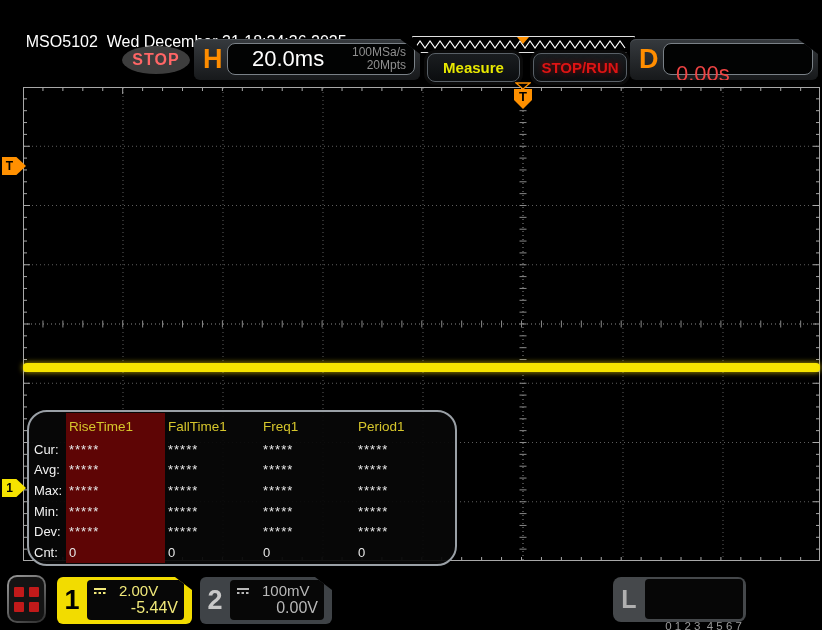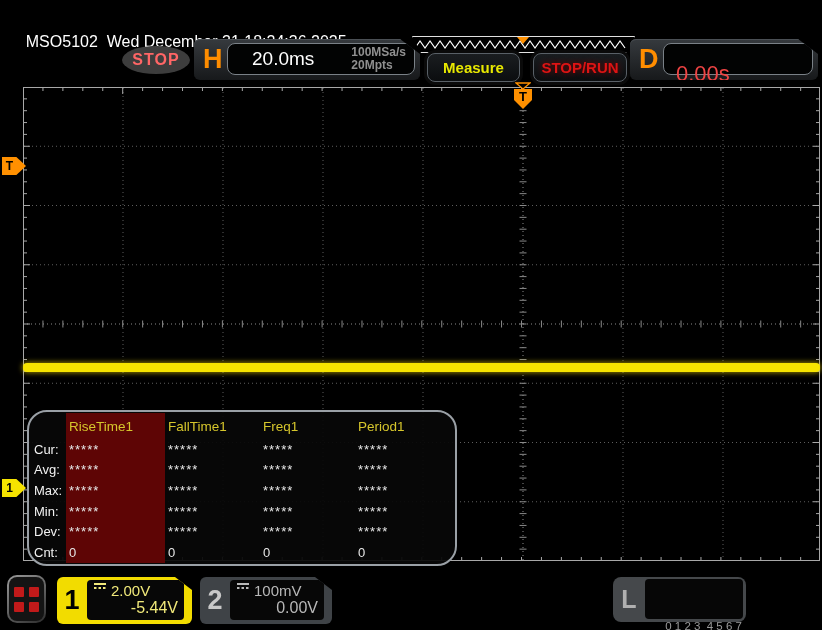--- a/index.html
+++ b/index.html
@@ -16,22 +16,22 @@
   .stopbadge{left:122px;top:46px;width:68px;height:28px;background:#3d3d3d;border-radius:50%;
              color:#ff6666;font-weight:bold;font-size:16px;text-align:center;line-height:28px;letter-spacing:1px;}
   .hblock,.dblock{top:39px;height:41px;background:linear-gradient(#363a3e,#17191b);border-radius:6px;
         clip-path:polygon(0 0,calc(100% - 20px) 0,100% 15px,100% 100%,0 100%);
         box-shadow:inset 0 1px 0 #4a4f54;}
   .hblock{left:194px;width:226px;}
   .dblock{left:630px;width:188px;}
   .blk-letter{position:absolute;left:9px;top:5px;color:#ff8d00;font-size:27px;font-weight:bold;}
   .blk-inner{position:absolute;left:33px;top:4px;bottom:5px;right:5px;background:#020303;
              border:1px solid #7a8187;border-radius:8px;display:flex;align-items:center;color:#fff;}
-  .tb-main{font-size:19px;color:#fff;margin-left:24px;text-align:right;}
-  .tb-rates{margin-left:auto;margin-right:8px;text-align:left;color:#909090;font-size:12px;line-height:13px;font-weight:bold;}
+  .tb-main{font-size:22px;color:#fff;margin-left:24px;text-align:right;}
+  .tb-rates{margin-left:auto;margin-right:8px;text-align:right;color:#909090;font-size:12px;line-height:13px;}
   .d-val{font-size:22px;color:#ef4444;margin-left:12px;margin-top:30px;}
 
   
   .wavebar{left:412px;top:36px;width:221px;height:15px;background:#000;border:1px solid #e0e0e0;
            clip-path:polygon(0 0,100% 0,calc(100% - 9px) 100%,9px 100%);}
   .wavetri{left:517px;top:37px;width:0;height:0;border-left:6px solid transparent;
            border-right:6px solid transparent;border-top:7px solid #ff9000;}
 
   .scope-btn{top:53px;height:27px;background:linear-gradient(#1a1d20,#0b0d0f);border:1px solid #596067;
              border-radius:8px;box-shadow:0 0 0 3px #0a0a0a;font-weight:bold;font-size:15px;
@@ -76,21 +76,21 @@
   .ch1{left:57px;width:135px;background:#f2dc00;}
   .ch2{left:200px;width:132px;background:#3f4347;}
   .chnum{position:absolute;left:0;top:0;width:30px;height:100%;display:flex;align-items:center;
          justify-content:center;font-size:27px;font-weight:bold;}
   .ch1 .chnum{color:#000;}
   .ch2 .chnum{color:#c8c8c8;}
   .chpanel{position:absolute;left:30px;top:3px;right:8px;height:38px;background:#070707;border-radius:4px;
            padding:2px 6px 0 6px;}
   .ch1 .chpanel{color:#f0e87a;}
   .ch2 .chpanel{color:#b8b8b8;}
-  .chline1{font-size:15px;display:flex;gap:4px;}
+  .chline1{font-size:15px;display:flex;align-items:center;gap:12px;}
   .chline2{font-size:16px;text-align:right;margin-top:0px;}
 
   .lbadge{left:613px;top:577px;width:133px;height:45px;background:#45484b;border-radius:8px;cursor:pointer;}
   .lbadge .llet{position:absolute;left:0;top:0;width:32px;height:100%;display:flex;align-items:center;
                 justify-content:center;color:#b0b0b0;font-size:25px;font-weight:bold;}
   .lbadge .lpanel{position:absolute;left:32px;top:2px;right:3px;bottom:3px;background:#060606;border-radius:4px;
                   color:#9a9a9a;font-size:11.5px;line-height:19px;text-align:center;white-space:pre;padding-top:19px;box-sizing:border-box;}
 </style>
 </head>
 <body>

